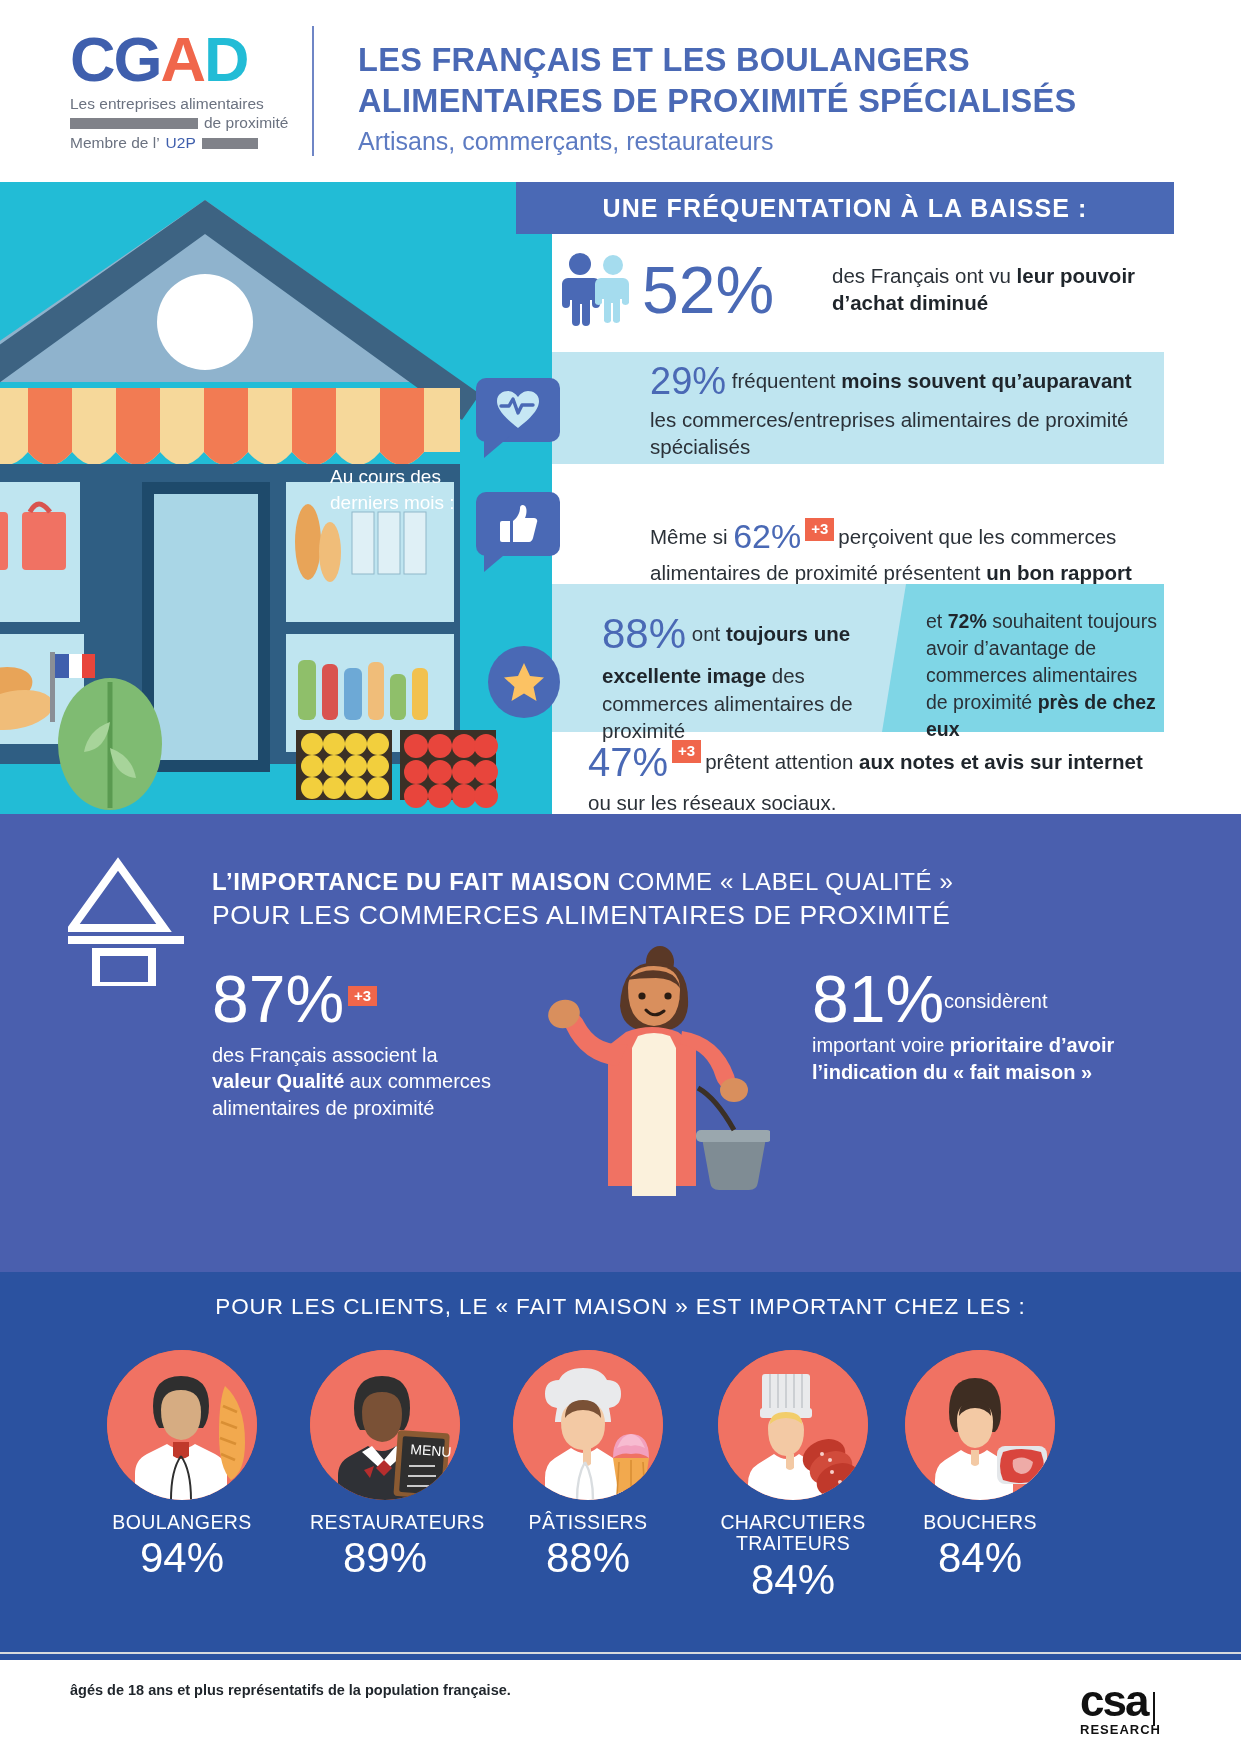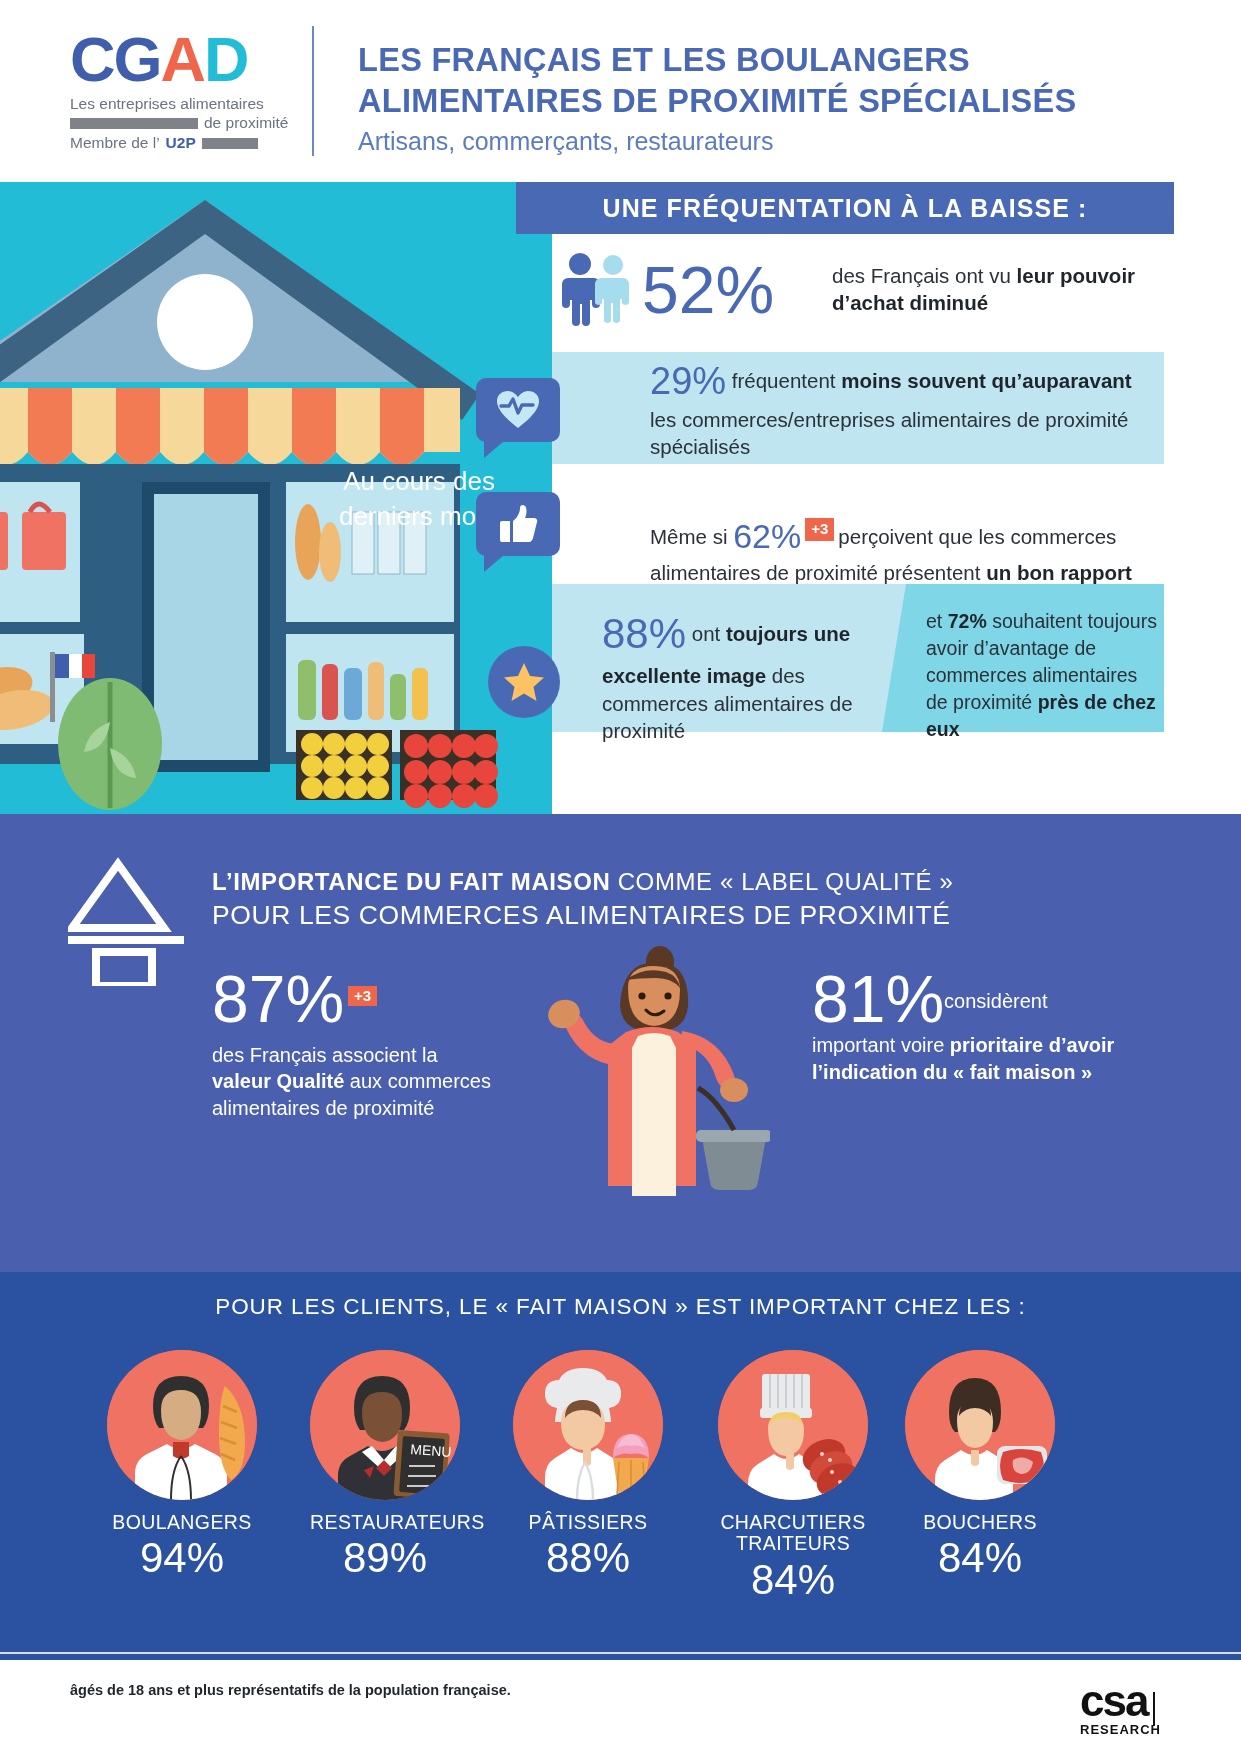--- a/index.html
+++ b/index.html
@@ -16,42 +16,42 @@
   .logo-word { font-size:63px; font-weight:bold; letter-spacing:-2px; line-height:1; font-family:"Liberation Sans", sans-serif;}
   .logo-word .c { color:#3f5fad; }
   .logo-word .g { color:#3f5fad; }
   .logo-word .a { color:#f0664b; }
   .logo-word .d { color:#22bcd6; }
   .logo-sub1 { font-size:15.5px; color:#6b7280; margin-top:4px; letter-spacing:0px;}
   .logo-row { display:flex; align-items:center; gap:6px; margin-top:1px; }
   .bar-grey { display:inline-block; height:11px; background:#808289; }
   .logo-sub2 { font-size:15.5px; color:#6b7280; }
   .logo-row3 { display:flex; align-items:center; gap:6px; margin-top:2px; }
-  .u2p { font-size:15.5px; color:#3f5fad; font-weight:bold; }
+  .u2p { font-size:15.5px; color:#3f5fad; font-weight:normal; }
   .divider-v { position:absolute; left:312px; top:26px; width:2px; height:130px; background:#6f86c6; }
   .h-title { position:absolute; left:358px; top:40px; width:720px; }
   .h-title .l1, .h-title .l2 {
     font-size:32.5px; color:#4a69b5; font-weight:bold; letter-spacing:0.3px; line-height:1.26;
   }
   .h-title .sub { font-size:25px; color:#5d7bc2; margin-top:4px; line-height:1.2; }
 
   
   .sec1 { position:absolute; left:0; top:182px; width:1241px; height:632px; }
   .sec1-illu { position:absolute; left:0; top:0; width:552px; height:632px; background:#22bcd6; overflow:hidden; }
   .sec1-panel { position:absolute; left:552px; top:0; width:689px; height:632px; background:#ffffff; }
 
   .banner {
     position:absolute; left:516px; top:0px; width:658px; height:52px;
     background:#4a69b5; color:#fff; display:flex; align-items:center; justify-content:center;
     font-size:25px; font-weight:bold; letter-spacing:1.1px; z-index:6;
   }
 
   .aucours {
-    position:absolute; left:330px; top:282px; width:165px; text-align:right;
-    color:#ffffff; font-size:26px; line-height:1.35; z-index:5;
+    position:absolute; left:330px; top:282px; width:165px; 
+    color:#ffffff; font-size:19px; line-height:1.35; z-index:5;
   }
 
   .row { position:absolute; left:552px; width:612px; }
   .row.shaded { background:#bfe5f0; }
   .stat-num { color:#4a69b5; font-weight:normal; }
   .txt { color:#2b3138; }
   .txt b { font-weight:bold; color:#1f252b; }
 
   .badge {
     display:inline-block; background:#f0664b; color:#fff; font-size:15px; font-weight:bold;
@@ -294,20 +294,26 @@
       <div style="position:absolute; left:374px; top:24px; width:234px; font-size:19.5px; line-height:1.38;" class="txt">
         <span>et </span><b>72%</b><span> souhaitent toujours avoir d’avantage de commerces alimentaires de proximité </span><b>près de chez eux</b>
       </div>
     </div>
     <div class="circ" style="left:488px; top:464px;">
       <svg width="42" height="40" viewBox="0 0 42 40">
         <polygon points="21,1 27,14 41,15.5 30.5,25 33.5,39 21,31.5 8.5,39 11.5,25 1,15.5 15,14" fill="#fcc263"></polygon>
       </svg>
     </div>
 
+    <div class="row" style="top:556px; height:76px; display:flex; align-items:center;">
+      <div style="width:36px;"></div>
+      <div style="flex:1; padding-right:16px; font-size:20.5px; line-height:1.35;" class="txt">
+        <span class="stat-num" style="font-size:40px; vertical-align:-7px;">47%</span><span class="badge" style="top:-12px;">+3</span><span>prêtent attention </span><b>aux notes et avis sur internet</b><span> ou sur les réseaux sociaux.</span>
+      </div>
+    </div>
   </div>
 
   <div class="sec2">
     <svg class="house-icon" viewBox="0 0 122 130">
       <polygon points="50,8 96,72 4,72" fill="none" stroke="#ffffff" stroke-width="8"></polygon>
       <rect x="0" y="80" width="116" height="8" fill="#ffffff"></rect>
       <rect x="28" y="96" width="56" height="34" fill="none" stroke="#ffffff" stroke-width="8"></rect>
     </svg>
 
     <div class="hdr">

